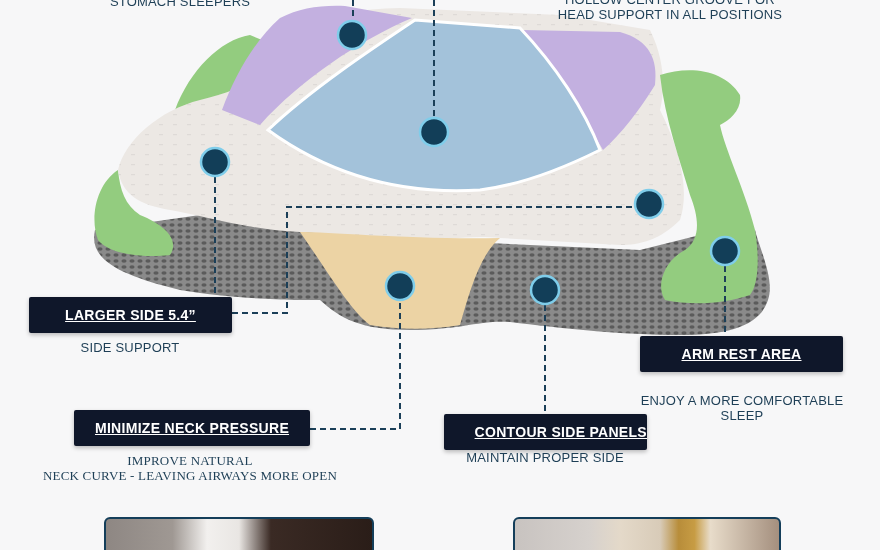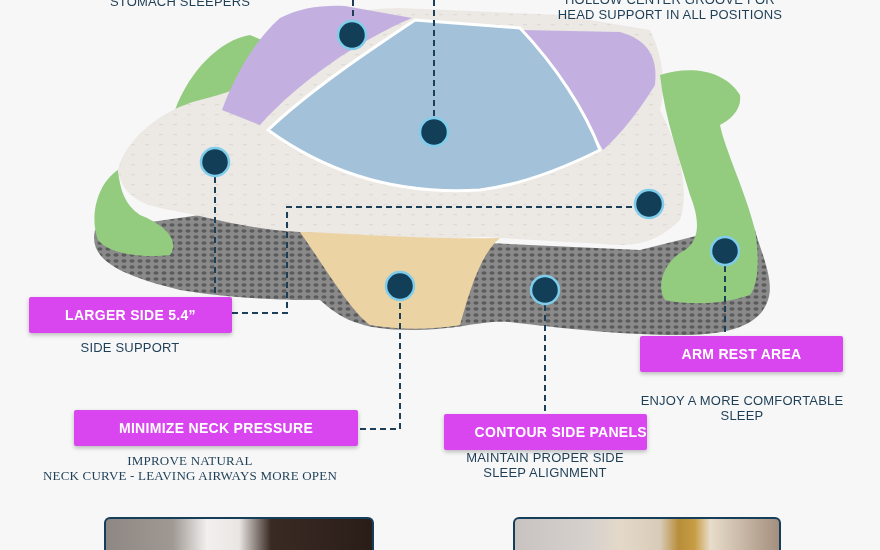--- a/index.html
+++ b/index.html
@@ -9,25 +9,26 @@
     font-family: "Liberation Sans", "DejaVu Sans", sans-serif;
     position: relative;
   }
   .canvas { position: absolute; left: 0; top: 0; width: 880px; height: 550px; }
   .caption {
     position: absolute; text-align: center;
     color: #1e3f56; font-size: 13px; line-height: 15px;
     letter-spacing: 0.2px; text-transform: uppercase;
   }
   .label-box {
-    position: absolute; background: #d946ef; color: #ffffff;
+    position: absolute; background: #0f172a; color: #ffffff;
     font-weight: bold; font-size: 14px; letter-spacing: 0.3px;
     display: flex; align-items: center; justify-content: center;
     border-radius: 2px; box-shadow: 0 2px 4px rgba(0,0,0,0.25);
     text-transform: uppercase;
+    text-decoration: underline;
   }
   .photo {
     position: absolute; border: 2px solid #143e5a; border-radius: 6px;
     overflow: hidden; box-sizing: border-box;
   }
 </style>
 </head>
 <body>
 
 <div class="canvas">
@@ -92,34 +93,33 @@
     <div>HEAD SUPPORT IN ALL POSITIONS</div>
   </div>
 
   <div class="label-box" style="left:29px;top:297px;width:203px;height:36px;">
     <span>LARGER SIDE 5.4”</span>
   </div>
   <div class="caption" style="left:20px;top:340px;width:220px;">
     <div>SIDE SUPPORT</div>
   </div>
 
-  <div class="label-box" style="left:74px;top:410px;width:284px;height:36px;">
+  <div class="label-box" style="left:74px;top:410px;width:236px;height:36px;">
     <span>MINIMIZE NECK PRESSURE</span>
   </div>
   <div class="caption" style="left:30px;top:453px;width:320px;font-family:Liberation Serif, serif;">
     <div>IMPROVE NATURAL</div>
     <div>NECK CURVE - LEAVING AIRWAYS MORE OPEN</div>
   </div>
 
   <div class="label-box" style="left:444px;top:414px;width:203px;height:36px;justify-content:flex-end;">
     <span>CONTOUR SIDE PANELS</span>
   </div>
   <div class="caption" style="left:440px;top:450px;width:210px;">
     <div>MAINTAIN PROPER SIDE</div>
-    <div>SLEEP ALIGNMENT</div>
   </div>
 
   <div class="label-box" style="left:640px;top:336px;width:203px;height:36px;">
     <span>ARM REST AREA</span>
   </div>
   <div class="caption" style="left:630px;top:393px;width:224px;">
     <div>ENJOY A MORE COMFORTABLE</div>
     <div>SLEEP</div>
   </div>
 

